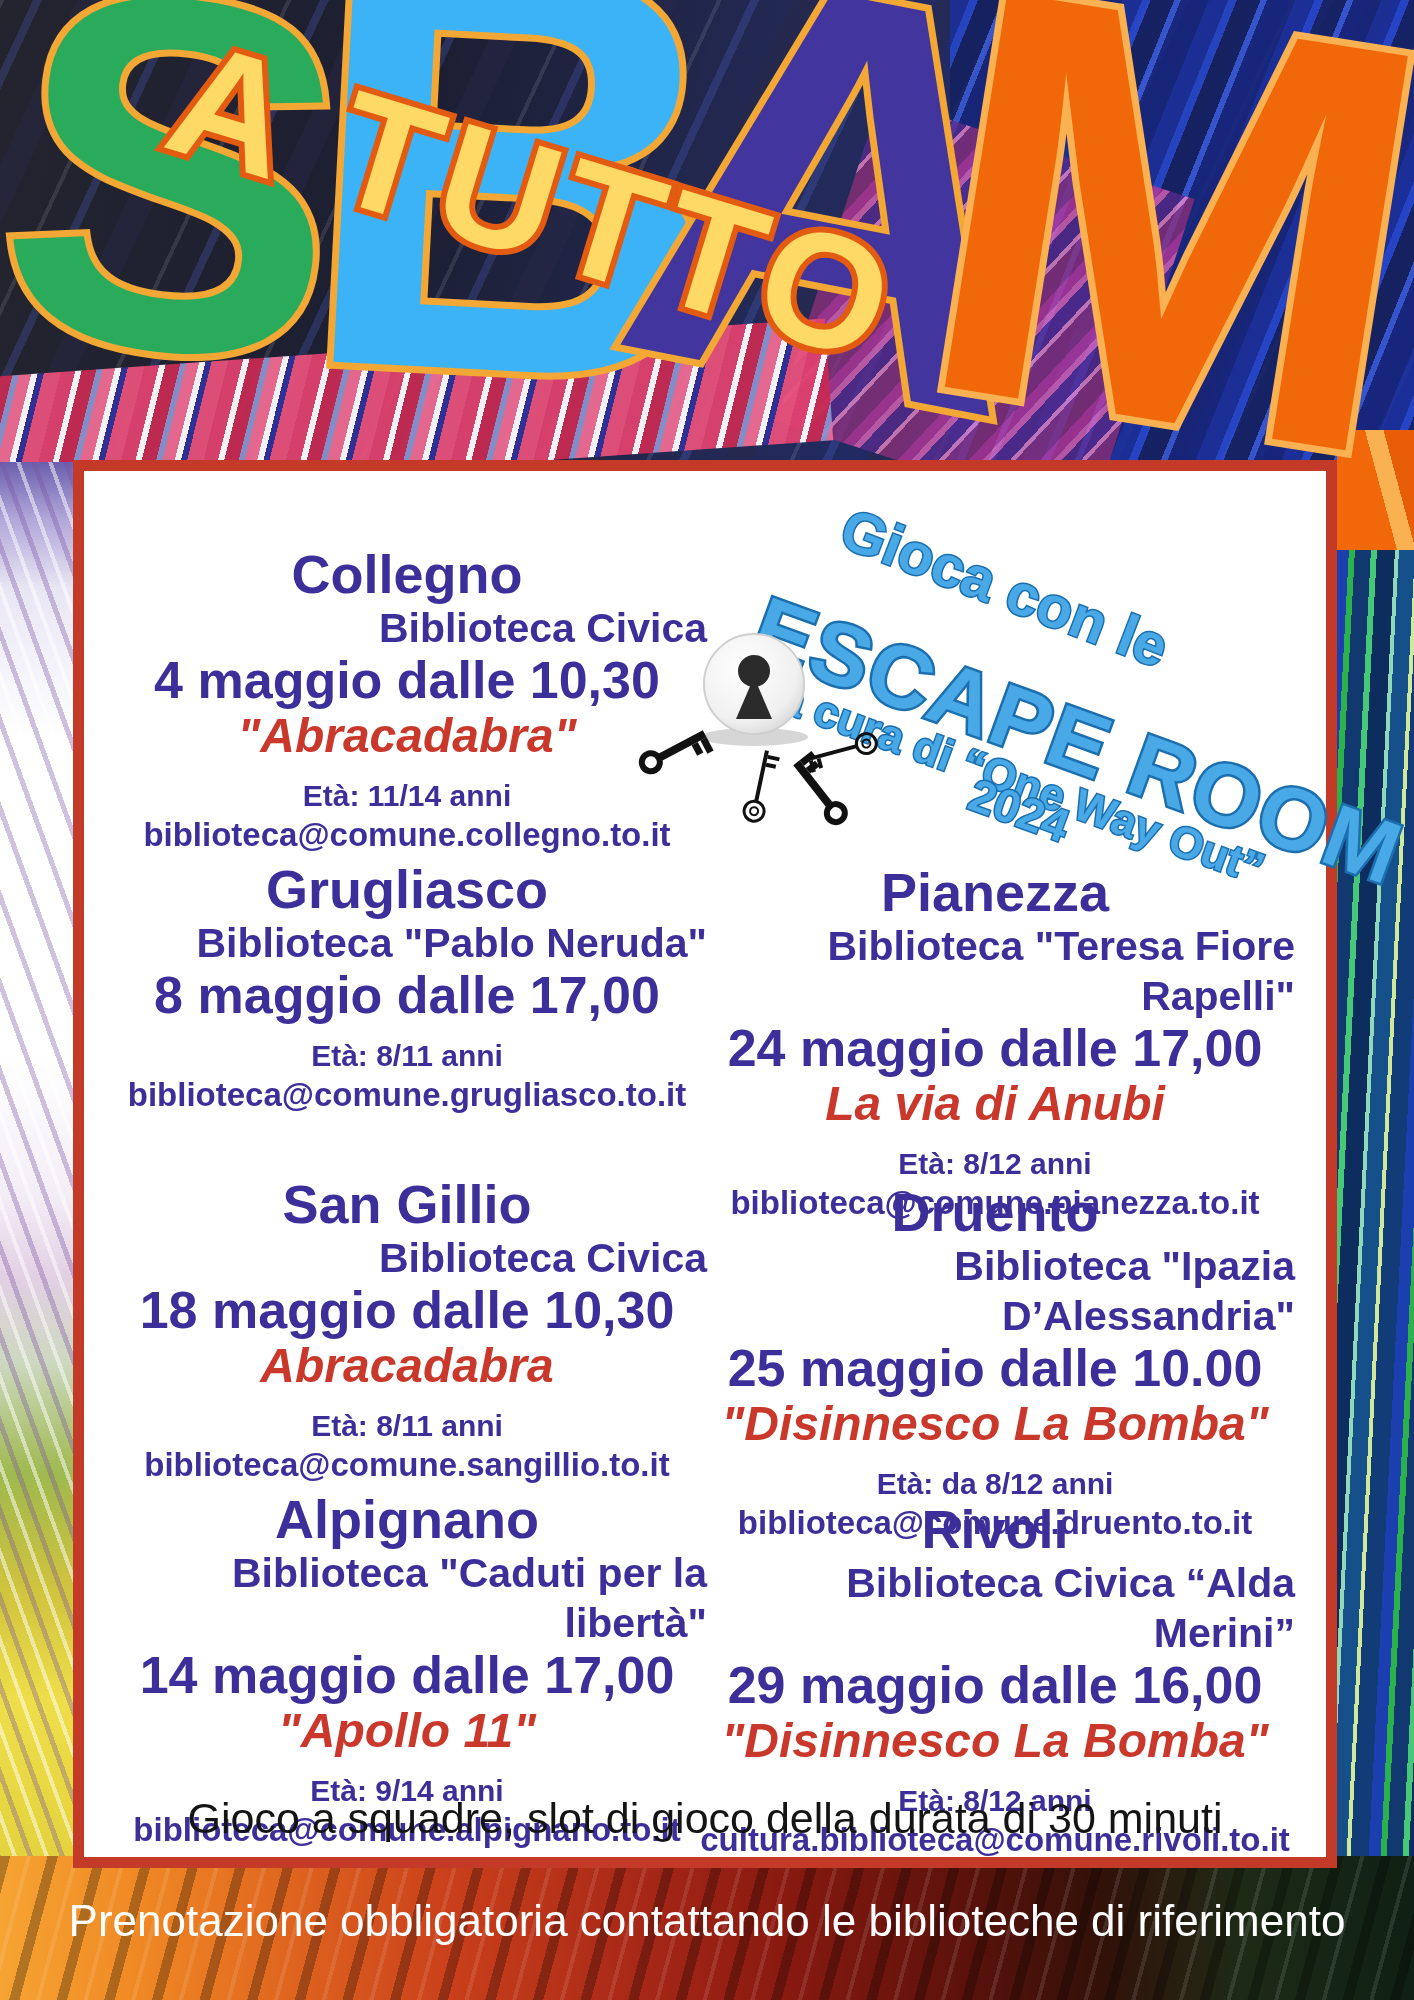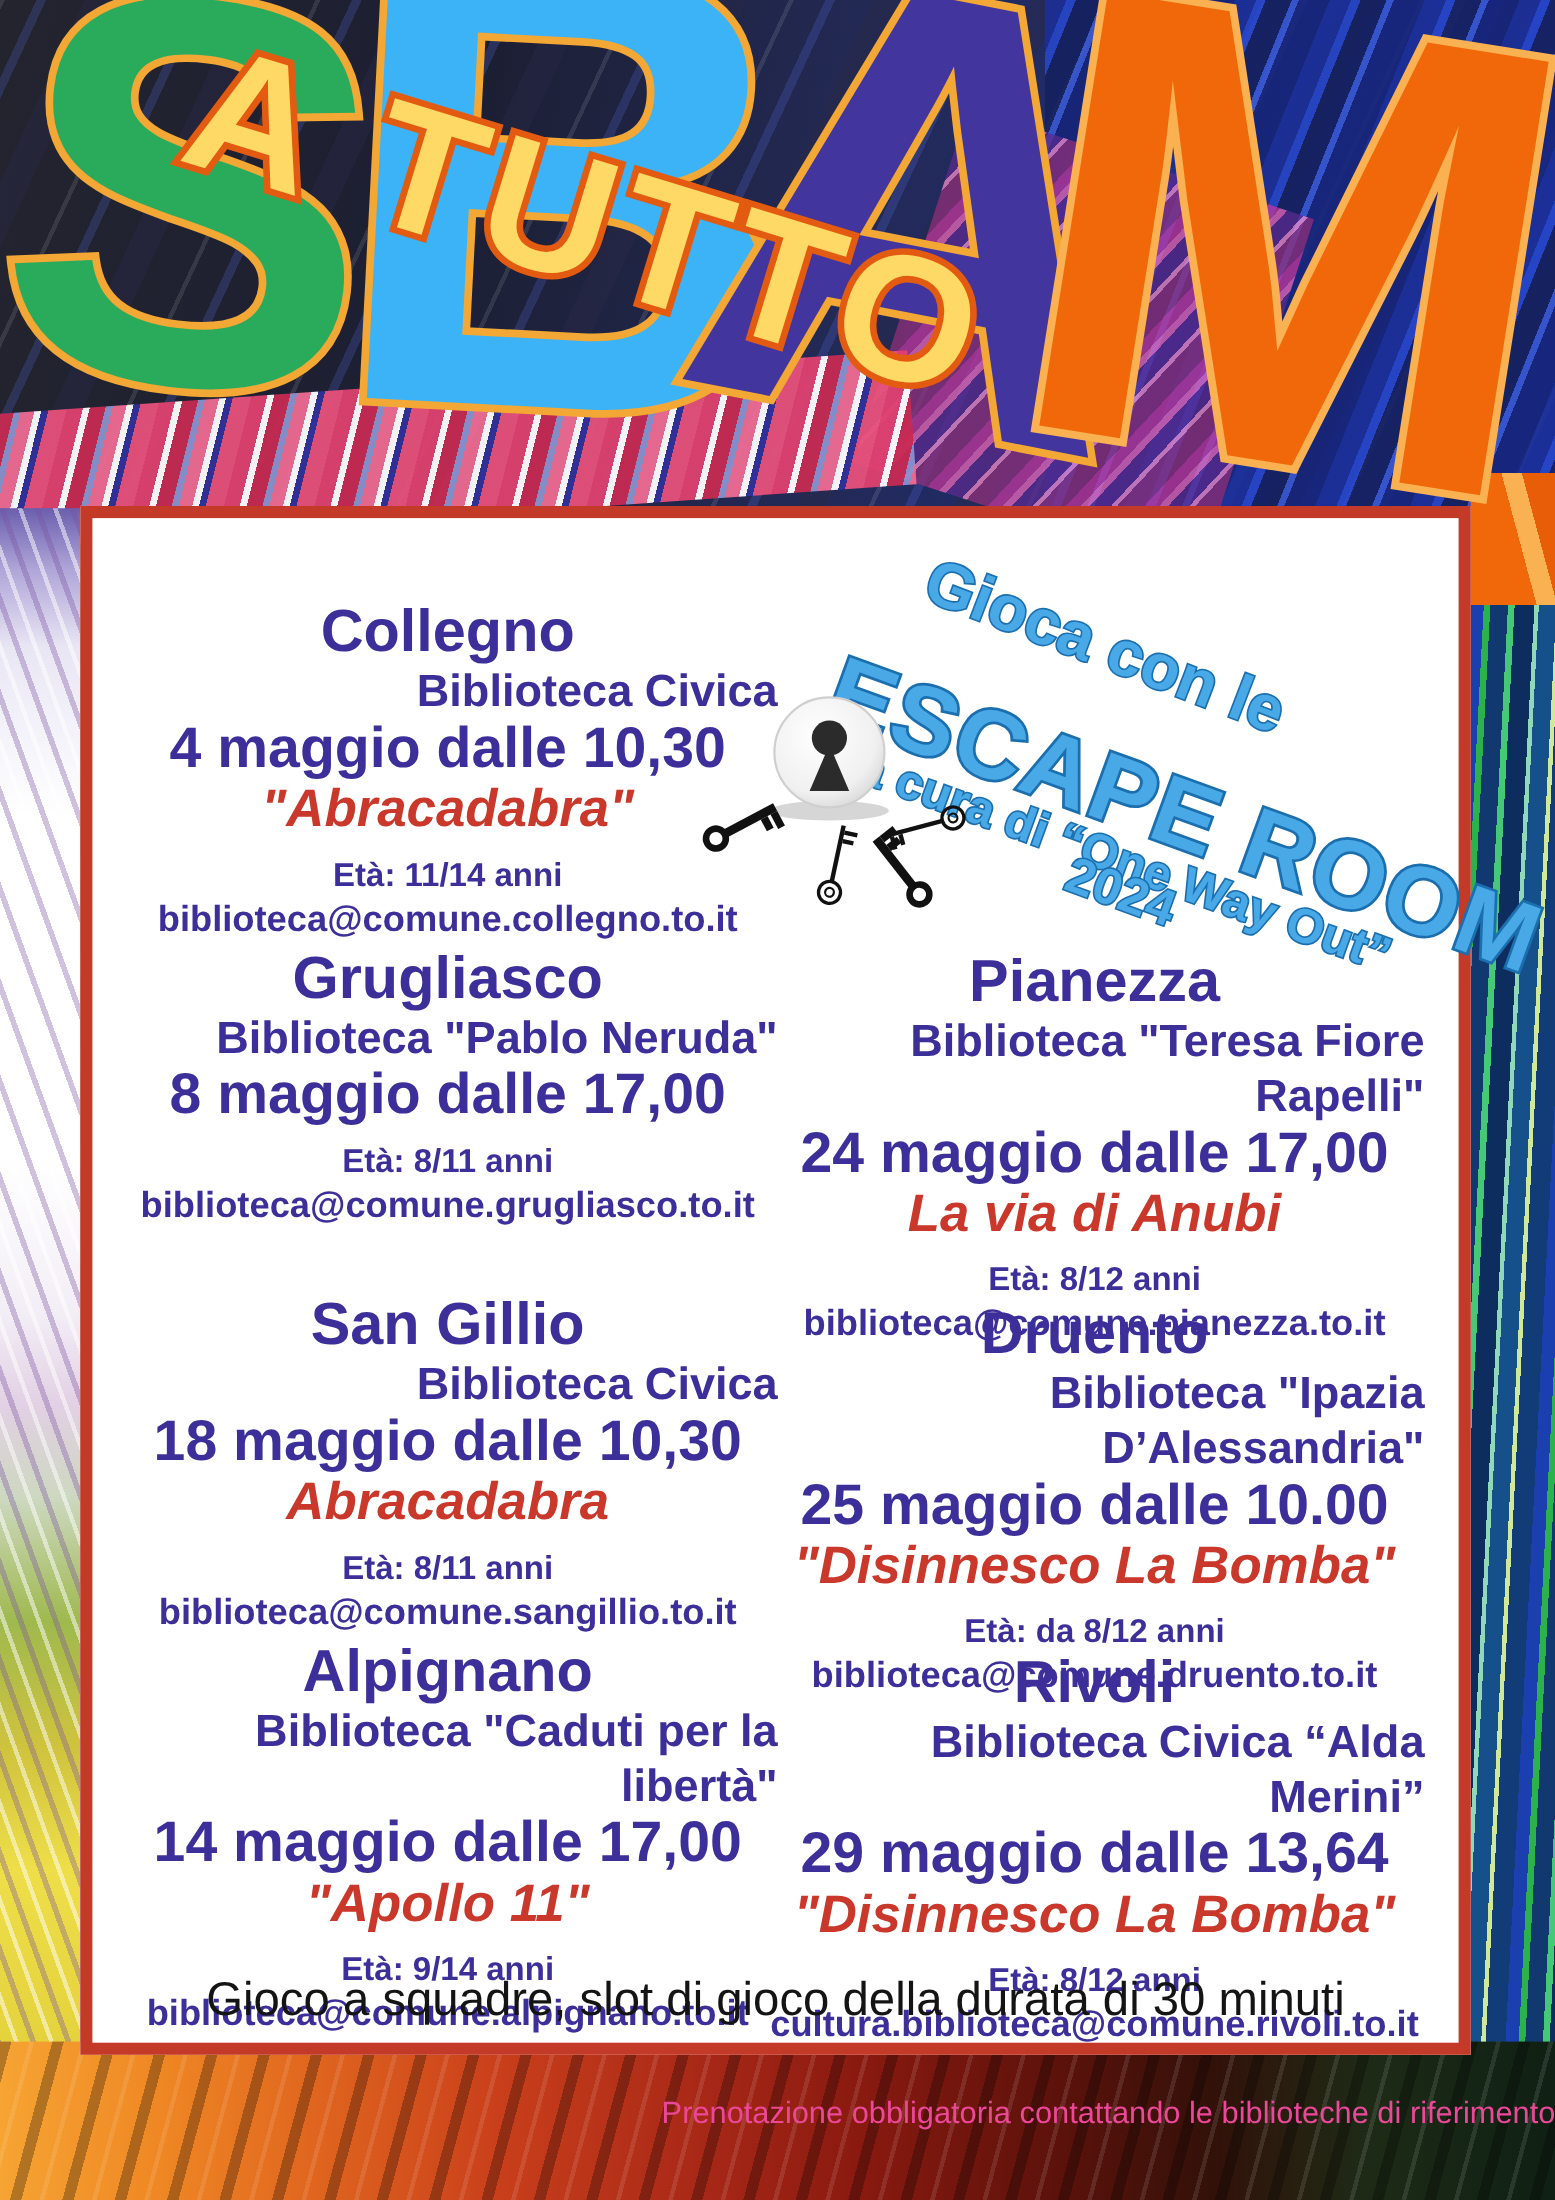--- a/index.html
+++ b/index.html
@@ -66,22 +66,22 @@
   .banner-intro  {left:770px;top:28px; font-size:58px;transform:rotate(21deg);transform-origin:0 0;font-weight:700;}
   .banner-main   {left:688px;top:112px;font-size:88px;transform:rotate(20deg);transform-origin:0 0;
                   -webkit-text-stroke:5px #1b6fae;letter-spacing:2px;}
   .banner-curator{left:705px;top:204px;font-size:44px;transform:rotate(20deg);transform-origin:0 0;font-weight:700;}
   .banner-year   {left:895px;top:300px;font-size:46px;transform:rotate(20deg);transform-origin:0 0;font-weight:700;}
 
   .keys-art{position:absolute;left:540px;top:158px;width:280px;height:230px;z-index:6;}
 
   .note-inside{position:absolute;left:0;top:1322px;width:1242px;text-align:center;
                font-size:43px;line-height:50px;color:#141414;font-weight:400;}
-  .note-footer{position:absolute;left:0;top:1896px;width:1414px;text-align:right;z-index:6;
-               font-size:28px;line-height:50px;color:#ec4899;font-weight:400;}
+  .note-footer{position:absolute;left:0;top:1896px;width:1414px;text-align:center;z-index:6;
+               font-size:44px;line-height:50px;color:#ffffff;font-weight:400;}
 </style>
 </head>
 <body>
 
 <div class="page">
 
   <div class="bg-top"></div>
   <div class="bg-top-right"></div>
   <div class="bg-magenta"></div>
   <div class="bg-pink"></div>
@@ -187,21 +187,21 @@
       <div class="town">Druento</div>
       <div class="lib">Biblioteca "Ipazia D’Alessandria"</div>
       <div class="date">25 maggio dalle 10.00</div>
       <div class="game">"Disinnesco La Bomba"</div>
       <div class="age">Età: da 8/12 anni</div>
       <div class="email">biblioteca@comune.druento.to.it</div>
     </div>
     <div class="block b6">
       <div class="town">Rivoli</div>
       <div class="lib">Biblioteca Civica “Alda Merini”</div>
-      <div class="date">29 maggio dalle 13,64</div>
+      <div class="date">29 maggio dalle 16,00</div>
       <div class="game">"Disinnesco La Bomba"</div>
       <div class="age">Età: 8/12 anni</div>
       <div class="email">cultura.biblioteca@comune.rivoli.to.it</div>
     </div>
 
     <div class="note-inside">Gioco a squadre, slot di gioco della durata di 30 minuti</div>
   </div>
 
   <div class="note-footer">Prenotazione obbligatoria contattando le biblioteche di riferimento</div>
 </div>

